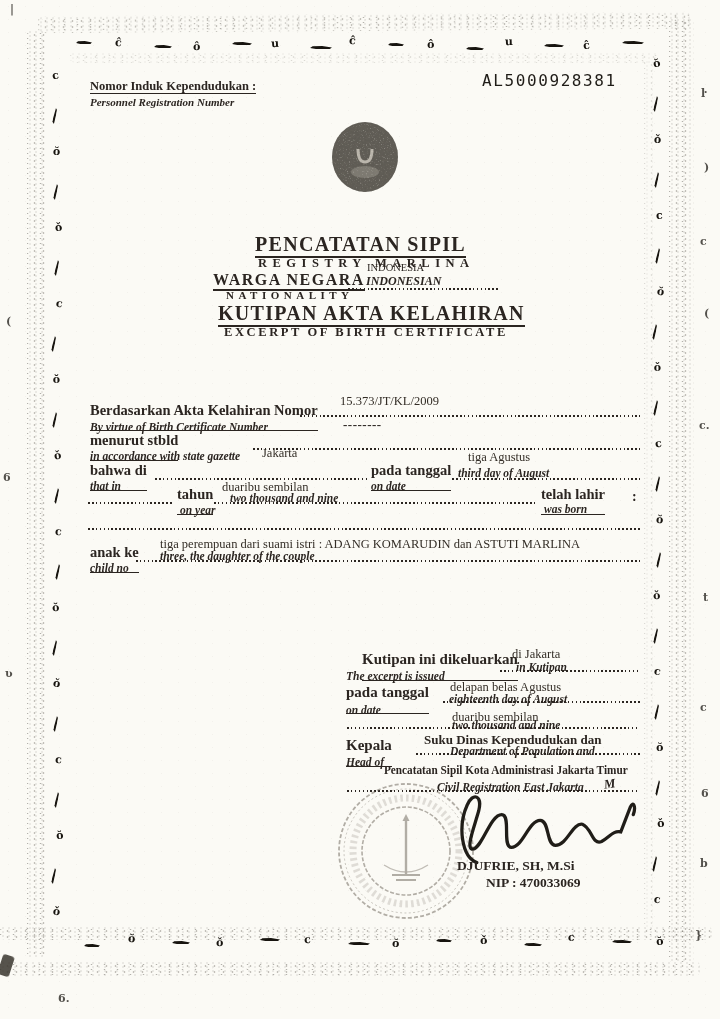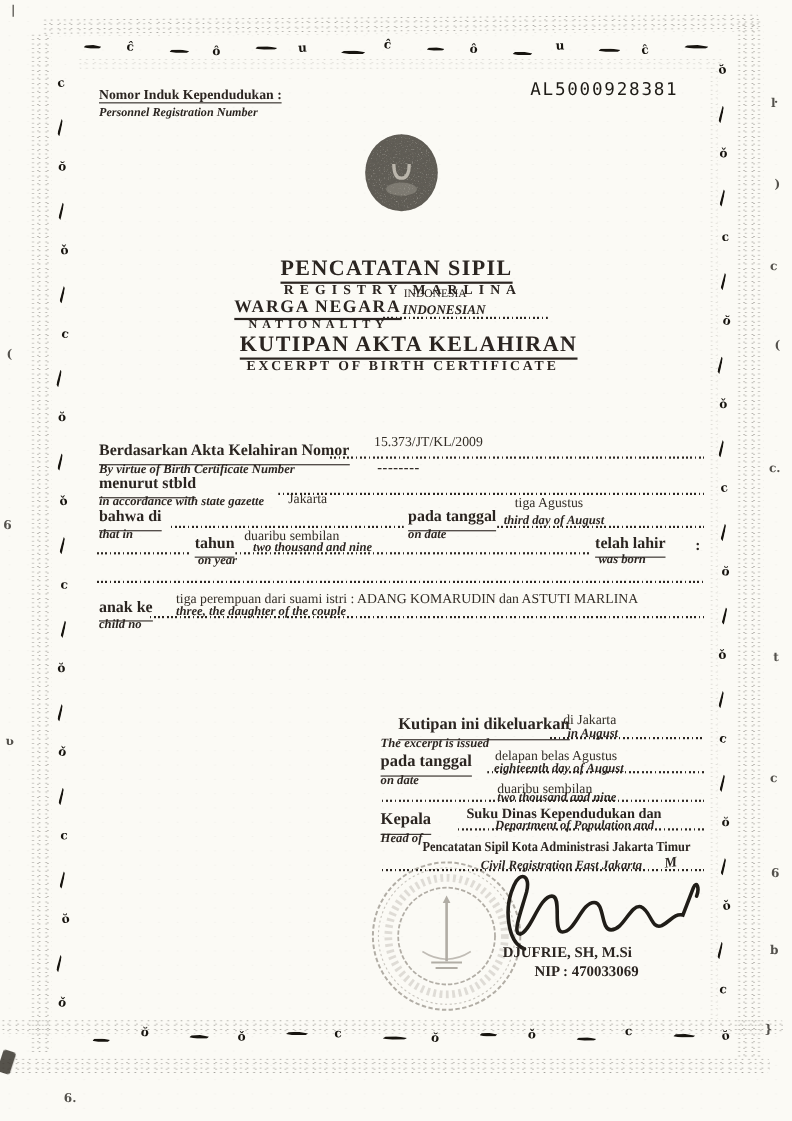--- a/index.html
+++ b/index.html
@@ -17,21 +17,21 @@
   #pg{position:relative;width:720px;height:1019px;background:var(--paper);overflow:hidden;}
   
   #pg::before{
     content:"";position:absolute;inset:0;z-index:1;pointer-events:none;
     background-image:radial-gradient(#6e6a63 .7px,transparent 1px);
     background-size:17px 13px;opacity:.06;
   }
   .abs{position:absolute;}
   .txt{z-index:4;white-space:nowrap;line-height:1.12;}
   
-  .lbl{font-weight:bold;font-size:14.5px;border-bottom:1.6px solid var(--ink);padding-bottom:4px;}
+  .lbl{font-weight:bold;font-size:14.5px;border-bottom:1.6px solid var(--ink);padding-bottom:12px;}
   .lbl.big{font-size:15px;}
   
   .en{font-style:italic;font-weight:bold;font-size:11.5px;}
   
   .val{font-size:12.5px;color:#332d26;}
   .valb{font-weight:bold;}
   .dots{height:2px;z-index:2;
     background:repeating-linear-gradient(90deg,var(--ink) 0 1.6px,transparent 1.6px 3.9px);}
   .ul2{border-bottom:2.2px solid var(--ink);padding-bottom:1px;}
   .noise{position:absolute;z-index:2;opacity:.5;pointer-events:none;
@@ -136,21 +136,21 @@
 
   <div class="abs txt val" style="left:160px;top:537px;">tiga perempuan dari suami istri : ADANG KOMARUDIN dan ASTUTI MARLINA</div>
   <div class="abs txt lbl" style="left:90px;top:544px;">anak ke</div>
   <div class="abs dots" style="left:136px;top:560px;width:504px;"></div>
   <div class="abs txt en" style="left:160px;top:550px;">three, the daughter of the couple</div>
   <div class="abs txt en" style="left:90px;top:562px;">child no</div>
 
   <div class="abs txt lbl big" style="left:346px;top:651px;margin-left:16px;">Kutipan ini dikeluarkan</div>
   <div class="abs txt val" style="left:512px;top:647px;">di Jakarta</div>
   <div class="abs dots" style="left:500px;top:670px;width:140px;"></div>
-  <div class="abs txt en" style="left:516px;top:661px;">in August</div>
+  <div class="abs txt en" style="left:516px;top:661px;">in Kutipan</div>
   <div class="abs txt en" style="left:346px;top:670px;">The excerpt is issued</div>
 
   <div class="abs txt lbl big" style="left:346px;top:684px;">pada tanggal</div>
   <div class="abs txt val" style="left:450px;top:680px;">delapan belas Agustus</div>
   <div class="abs dots" style="left:443px;top:701px;width:197px;"></div>
   <div class="abs txt en" style="left:449px;top:693px;">eighteenth day of August</div>
   <div class="abs txt en" style="left:346px;top:704px;">on date</div>
 
   <div class="abs txt val" style="left:452px;top:710px;">duaribu sembilan</div>
   <div class="abs dots" style="left:347px;top:727px;width:293px;"></div>

